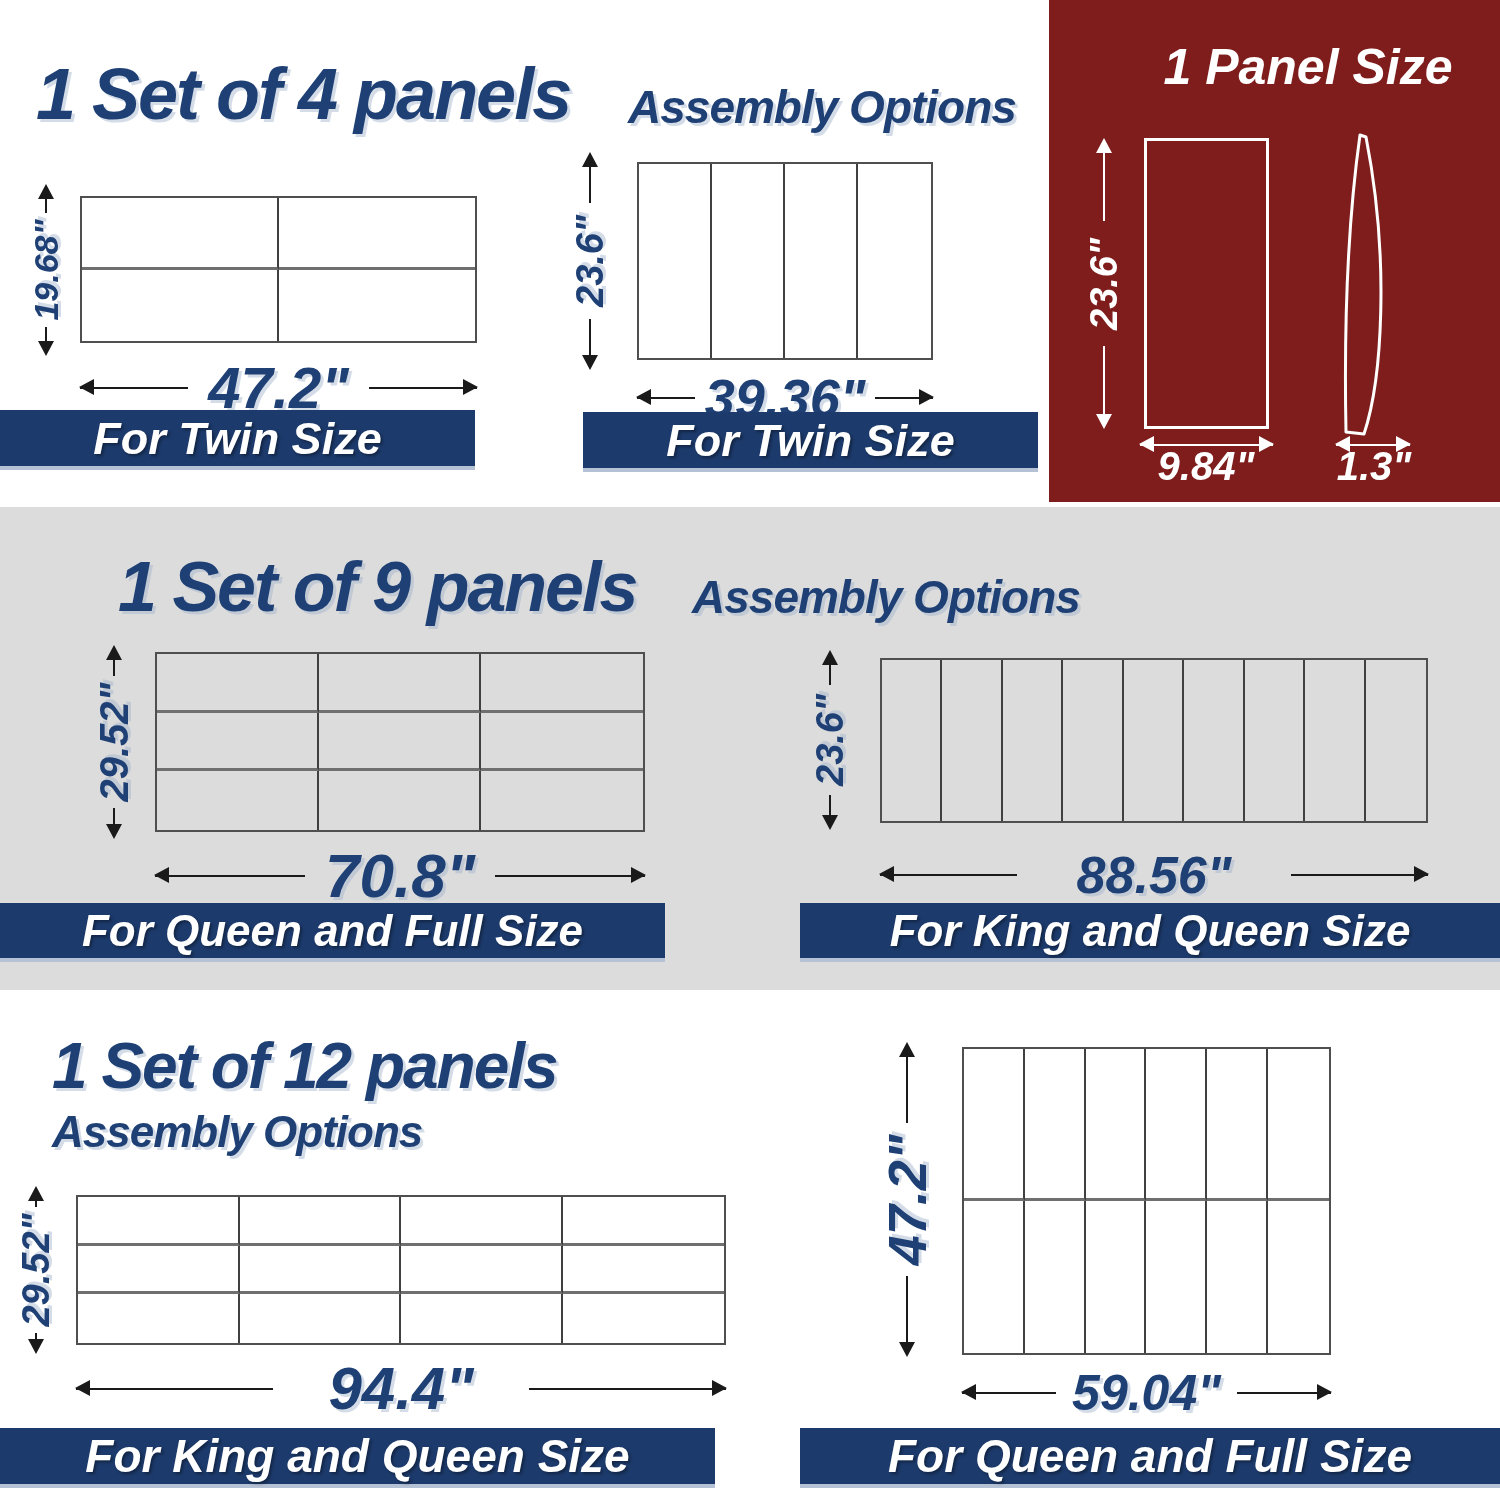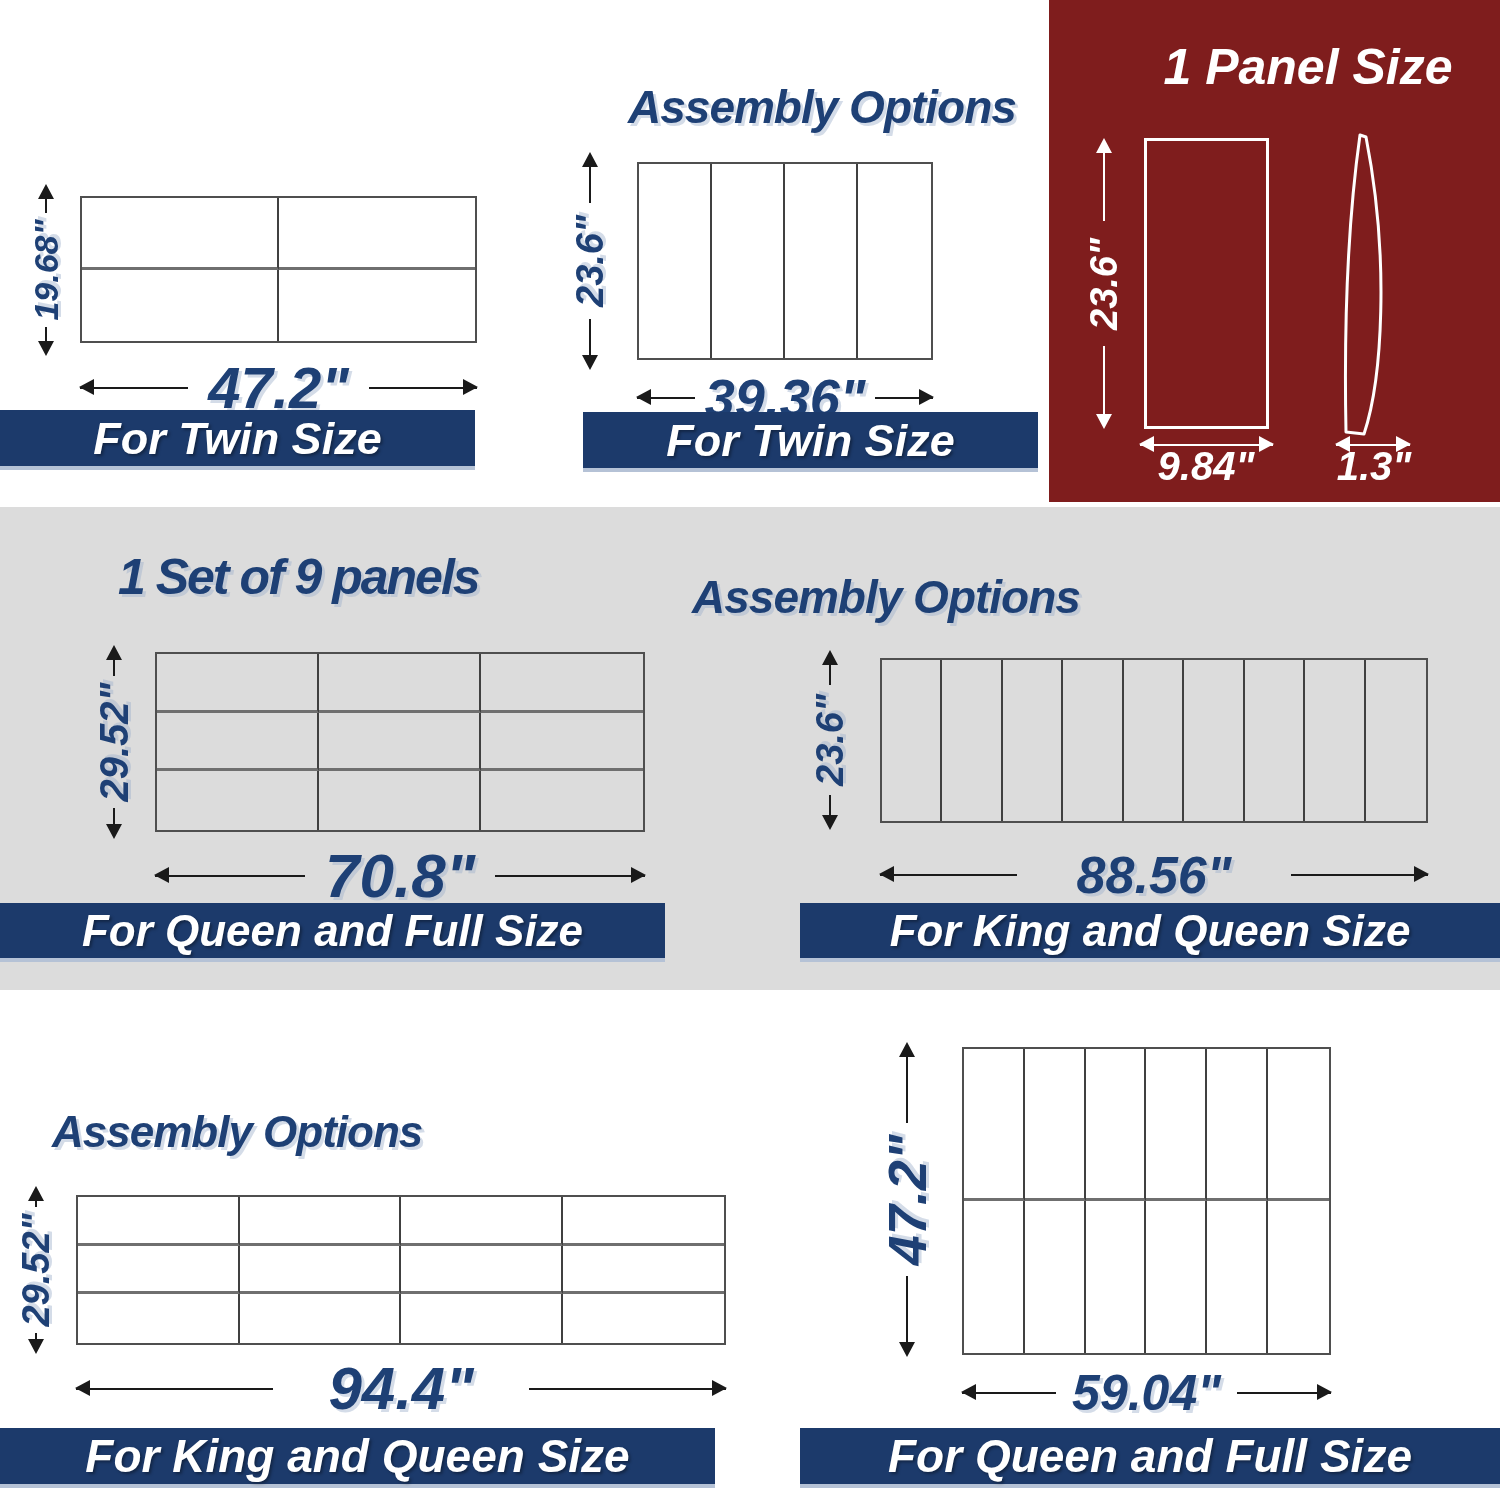--- a/index.html
+++ b/index.html
@@ -63,20 +63,21 @@
   .front-rect{position:absolute;border:3px solid #ffffff;box-sizing:border-box;}
   .panel-title{position:absolute;width:100%;text-align:center;color:#ffffff;white-space:nowrap;line-height:1;}
 </style>
 </head>
 <body>
 
 <div id="canvas">
 
   <div class="gray-band"></div>
 
+  <div class="abs navy it sec-title shadowed" style="left:36px;top:58px;font-size:72px;">1 Set of 4 panels</div>
   <div class="abs navy it sec-sub shadowed" style="left:628px;top:84px;font-size:46px;">Assembly Options</div>
 
   <div class="pgrid" style="left: 80px; top: 196px; width: 397px; height: 147px; grid-template-columns: repeat(2, 1fr); grid-template-rows: repeat(2, 1fr);">
       <div class="cell"></div>
       <div class="cell nr"></div>
       <div class="cell nb"></div>
       <div class="cell nr nb"></div>
     </div>
   <div class="vdim" style="left:14px;top:184px;width:64px;height:172px;">
     <div class="tri-up"></div>
@@ -135,21 +136,21 @@
 
   <svg class="abs" style="left:1330px;top:130px;" width="80" height="310" viewBox="0 0 80 310">
     <path d="M30,5 C18,90 14,200 16,302 L34,304 C52,250 60,130 36,7 Z" fill="none" stroke="#ffffff" stroke-width="3" stroke-linejoin="round"></path>
   </svg>
   <div class="hdim white tight" style="left:1336px;top:432px;width:74px;height:26px;">
     <div class="harrow left"></div>
     <div class="harrow right"></div>
   </div>
   <div class="abs it" style="left:1374px;top:446px;transform:translateX(-50%);color:#fff;font-size:40px;line-height:1;">1.3"</div>
 
-  <div class="abs navy it sec-title shadowed" style="left:118px;top:552px;font-size:50px;">1 Set of 9 panels</div>
+  <div class="abs navy it sec-title shadowed" style="left:118px;top:552px;font-size:70px;">1 Set of 9 panels</div>
   <div class="abs navy it sec-sub shadowed" style="left:692px;top:574px;font-size:46px;">Assembly Options</div>
 
   <div class="pgrid" style="left: 155px; top: 652px; width: 490px; height: 180px; grid-template-columns: repeat(3, 1fr); grid-template-rows: repeat(3, 1fr);">
       <div class="cell"></div>
       <div class="cell"></div>
       <div class="cell nr"></div>
       <div class="cell"></div>
       <div class="cell"></div>
       <div class="cell nr"></div>
       <div class="cell nb"></div>
@@ -192,20 +193,21 @@
   </div>
   <div class="hdim" style="left:880px;top:840px;width:548px;height:70px;">
     <div class="harrow left"></div>
     <span class="hlabel navy it shadowed" style="font-size:52px;margin:0 60px;">88.56"</span>
     <div class="harrow right"></div>
   </div>
   <div class="banner" style="left:800px;top:903px;width:700px;height:59px;">
     <span style="font-size:44px;">For King and Queen Size</span>
   </div>
 
+  <div class="abs navy it sec-title shadowed" style="left:52px;top:1034px;font-size:64px;">1 Set of 12 panels</div>
   <div class="abs navy it sec-sub shadowed" style="left:52px;top:1110px;font-size:44px;">Assembly Options</div>
 
   <div class="pgrid" style="left: 76px; top: 1195px; width: 650px; height: 150px; grid-template-columns: repeat(4, 1fr); grid-template-rows: repeat(3, 1fr);">
       <div class="cell"></div>
       <div class="cell"></div>
       <div class="cell"></div>
       <div class="cell nr"></div>
       <div class="cell"></div>
       <div class="cell"></div>
       <div class="cell"></div>

